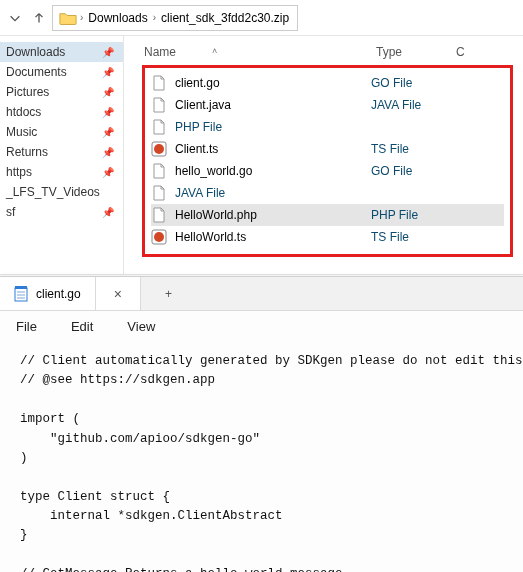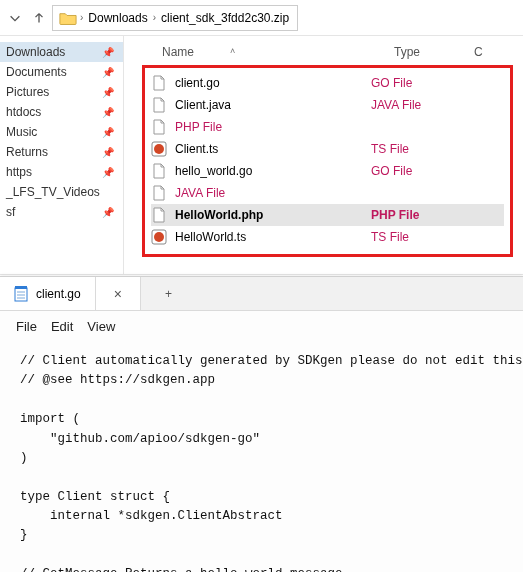--- a/index.html
+++ b/index.html
@@ -17,41 +17,41 @@
 
 .explorer-body { display: flex; height: 238px; }
 .sidebar { width: 124px; border-right: 1px solid #e5e5e5; padding-top: 6px; background: #fff; }
 .sb-item { display: flex; align-items: center; justify-content: space-between; padding: 3px 8px 3px 6px; color: #333; }
 .sb-item.active { background: #d8e6f2; }
 .sb-item .pin { color: #666; font-size: 10px; }
 .sb-item.nopin .pin { visibility: hidden; }
 
 .filepane { flex: 1; position: relative; padding: 6px 10px 0 18px; }
 .headers { display: flex; color: #555; font-size: 12px; padding: 3px 0 6px 2px; }
-.col-name { width: 220px; display: flex; align-items: center; gap: 46px; margin-left: 18px; }
+.col-name { width: 220px; display: flex; align-items: center; gap: 46px; }
 .col-type { width: 80px; margin-left: 12px; }
 .col-c { width: 20px; }
 .sort-caret { font-size: 9px; color: #777; position: relative; left: -10px; top: -1px; }
 
 .red-box { border: 3px solid #e41e1e; padding: 4px 6px 6px; }
 .frow { display: flex; align-items: center; height: 22px; }
-.frow.sel { background: #e5e5e5; font-weight: bold; }
+.frow.sel { background: #e5e5e5; }
 .ficon { width: 16px; height: 16px; display: inline-flex; align-items: center; justify-content: center; margin-right: 8px; }
 .fname { width: 196px; color: #000; }
-.ftype { color: #be185d; }
+.ftype { color: #0c4a6e; }
 
 
 .editor { position: absolute; left: 0; right: 0; top: 276px; bottom: 0; border-top: 1px solid #d0d0d0; box-shadow: 0 -1px 3px rgba(0,0,0,.08); background: #fdfdfd; }
 .tabbar { display: flex; align-items: stretch; height: 34px; background: #f1f1f1; border-bottom: 1px solid #dadada; }
 .tab { display: flex; align-items: center; gap: 8px; padding: 0 14px; background: #f7f7f7; border-right: 1px solid #dadada; }
 .tab.active { background: #fff; }
 .tab .close { color: #555; font-size: 14px; }
 .tab .plus { color: #555; padding: 0 4px; }
 .notepad-icon { width: 14px; height: 16px; }
-.menubar { display: flex; gap: 14px; padding: 8px 16px; color: #222; font-size: 13px; }
+.menubar { display: flex; gap: 34px; padding: 8px 16px; color: #222; font-size: 13px; }
 .code { font-family: Consolas, "Courier New", monospace; font-size: 12.5px; line-height: 1.55; padding: 10px 8px 0 20px; white-space: pre; color: #111; }
 
 svg { display: block; }
 </style>
 </head>
 <body>
 
 <div class="explorer">
   <div class="addressbar">
     <div class="nav-arrows">

